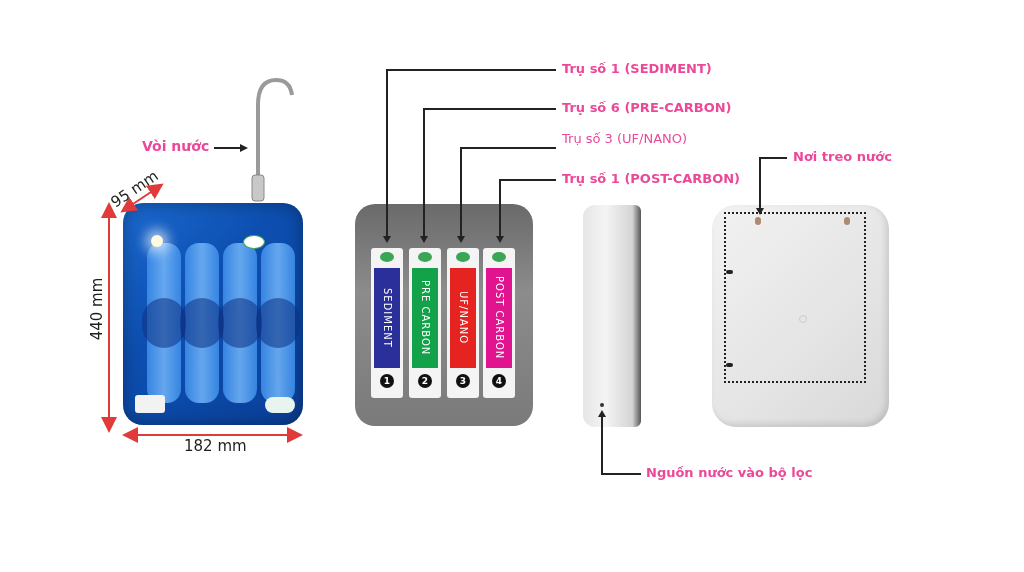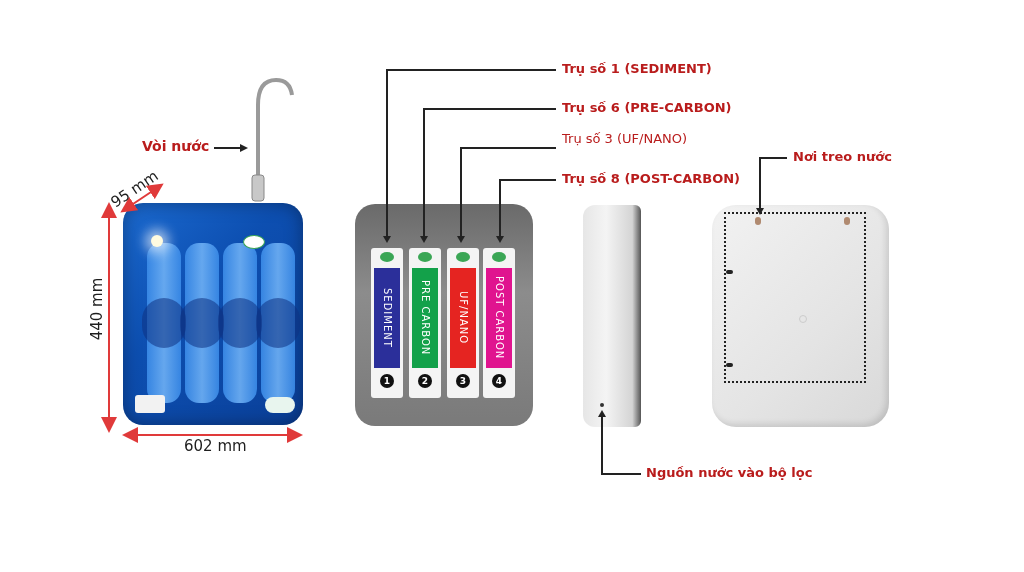--- a/index.html
+++ b/index.html
@@ -1,19 +1,19 @@
 <!DOCTYPE html>
 <html><head>
 <meta charset="utf-8">
 <style>
   html, body { margin:0; padding:0; background:#ffffff; }
   body { width:1024px; height:572px; position:relative; overflow:hidden;
          font-family:"DejaVu Sans", "Liberation Sans", sans-serif; color:#1d1d1d; }
   .abs { position:absolute; }
-  .lbl { font-size:13px; font-weight:bold; color:#b91c1c; white-space:nowrap; }
+  .lbl { font-size:13px; font-weight:bold; color:#ec4899; white-space:nowrap; }
   .line { background:#222; position:absolute; }
   .dim { font-size:15px; color:#1e1e1e; white-space:nowrap; }
   
   .unit-front { left:123px; top:203px; width:180px; height:222px; border-radius:20px;
     background:linear-gradient(135deg,#1b6ad0 0%,#0d4fb1 40%,#0a3f98 100%);
     box-shadow: inset 0 0 18px rgba(0,0,0,.35); }
   .cyl { position:absolute; top:40px; width:34px; height:160px; border-radius:14px;
     background:linear-gradient(90deg,#3a8be8,#6fb1f5 50%,#3a8be8); opacity:.9; }
   .band { position:absolute; top:95px; width:44px; height:50px; border-radius:22px;
     background:rgba(15,50,130,.55); }
@@ -71,21 +71,21 @@
     <marker id="ah" markerWidth="8" markerHeight="8" refX="4" refY="4" orient="auto-start-reverse">
       <path d="M0 0 L8 4 L0 8 Z" fill="#e03a3a"></path>
     </marker>
   </defs>
   <line x1="14" y1="50" x2="14" y2="265" stroke="#e03a3a" stroke-width="2" marker-start="url(#ah)" marker-end="url(#ah)"></line>
   <line x1="35" y1="275" x2="200" y2="275" stroke="#e03a3a" stroke-width="2" marker-start="url(#ah)" marker-end="url(#ah)"></line>
   <line x1="32" y1="48" x2="62" y2="28" stroke="#e03a3a" stroke-width="2" marker-start="url(#ah)" marker-end="url(#ah)"></line>
 </svg>
 <div class="abs dim" style="left:108px;top:180px;transform:rotate(-34deg);">95 mm</div>
 <div class="abs dim" style="left:66px;top:300px;transform:rotate(-90deg);">440 mm</div>
-<div class="abs dim" style="left:184px;top:437px;">602 mm</div>
+<div class="abs dim" style="left:184px;top:437px;">182 mm</div>
 
 <div class="abs housing">
   <div class="cart" style="left:16px;">
     <div class="leaf"></div>
     <div class="col" style="background:#2b2f9a;">
         <span>SEDIMENT</span>
       </div>
     <div class="num">1</div>
   </div>
   <div class="cart" style="left:54px;">
@@ -122,21 +122,21 @@
 <div class="abs lbl" style="left:562px;top:100px;">Trụ số 6 (PRE-CARBON)</div>
 
 <div class="line" style="left:460px;top:147px;width:96px;height:1.5px;"></div>
 <div class="line" style="left:460px;top:147px;width:1.5px;height:92px;"></div>
 <div class="arrowhead-down" style="left:457px;top:236px;"></div>
 <div class="abs lbl" style="left:562px;top:131px;font-weight:normal;text-align:right;">Trụ số  3 (UF/NANO)</div>
 
 <div class="line" style="left:499px;top:179px;width:57px;height:1.5px;"></div>
 <div class="line" style="left:499px;top:179px;width:1.5px;height:60px;"></div>
 <div class="arrowhead-down" style="left:496px;top:236px;"></div>
-<div class="abs lbl" style="left:562px;top:171px;">Trụ số 8 (POST-CARBON)</div>
+<div class="abs lbl" style="left:562px;top:171px;">Trụ số 1 (POST-CARBON)</div>
 
 <div class="abs side">
   <div class="abs" style="left:17px;top:198px;width:4px;height:4px;border-radius:50%;background:#333;"></div>
 </div>
 <div class="arrowhead-up" style="left:598px;top:410px;"></div>
 <div class="line" style="left:601px;top:416px;width:1.5px;height:58px;"></div>
 <div class="line" style="left:601px;top:473px;width:40px;height:1.5px;"></div>
 <div class="abs lbl" style="left:646px;top:465px;">Nguồn nước vào bộ lọc</div>
 
 <div class="abs back">

